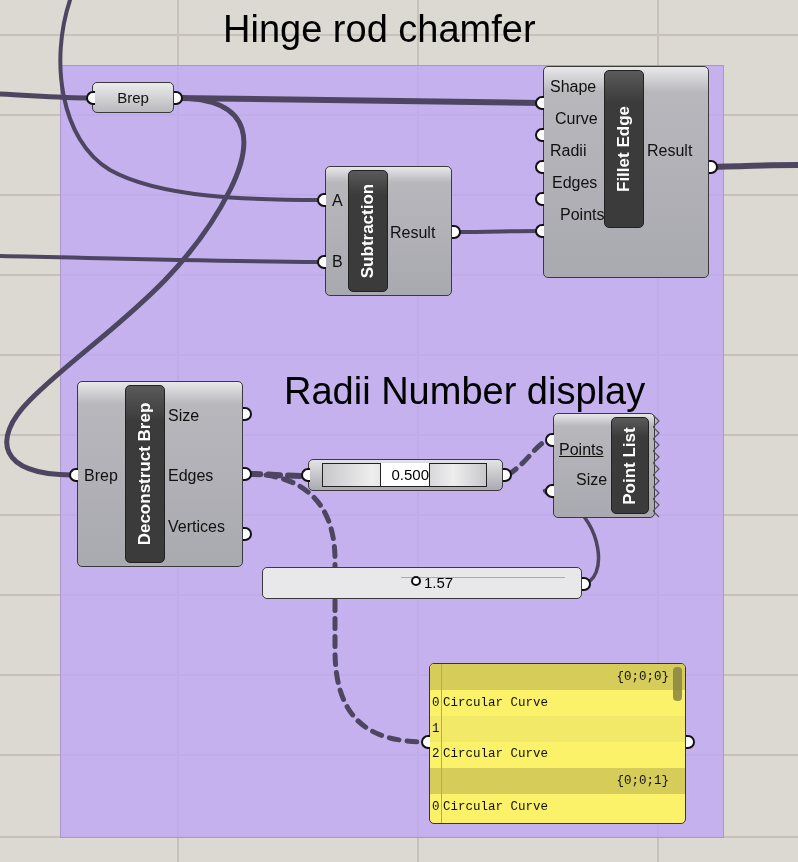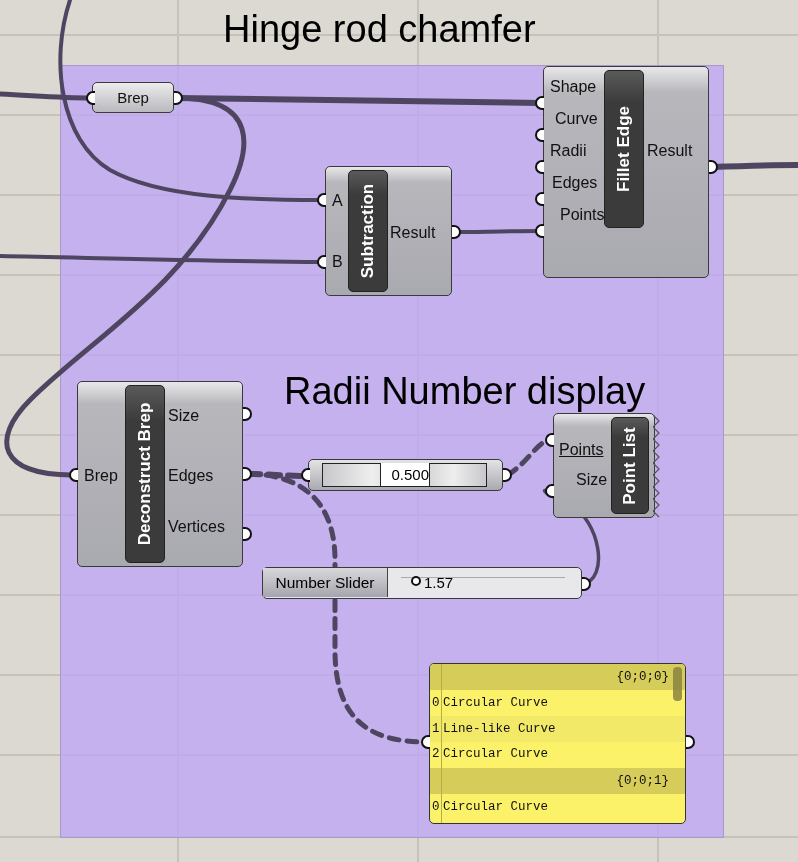--- a/index.html
+++ b/index.html
@@ -129,36 +129,34 @@
     <span>Point List</span>
   </div>
 </div>
 <svg style="position:absolute; left:653px; top:413px; width:10px; height:105px;">
   <polyline points="0,2 6,8 0,14 6,20 0,26 6,32 0,38 6,44 0,50 6,56 0,62 6,68 0,74 6,80 0,86 6,92 0,98 6,104" fill="none" stroke="#555" stroke-width="1.2"></polyline>
 </svg>
 <div class="grip in" style="left:545px; top:433px;"></div>
 <div class="grip in" style="left:545px; top:484px;"></div>
 
 <div class="node" style="left:262px; top:567px; width:320px; height:32px; background:#e8e8ea;">
-  <div style="position:absolute; left:0; top:0; width:124px; height:29px; background:linear-gradient(#d8d8dc,#a5a5ad); border-right:1.5px solid #444; font-size:15.5px; line-height:29px; text-align:center;">Number Slider</div>
   <div style="position:absolute; left:138px; top:9px; width:164px; height:1px; background:#aaa;"></div>
   <div style="position:absolute; left:148px; top:8px; width:10px; height:10px; border:2.5px solid #111; border-radius:50%; box-sizing:border-box; background:#fff;"></div>
   <div style="position:absolute; left:161px; top:6px; font-size:15px;">1.57</div>
 </div>
 <div class="grip out" style="left:582px; top:577px;"></div>
 
 <div class="panel">
   <div class="hdr" style="top:0;">{0;0;0}</div>
   <div class="row" style="top:26px;">
     <span class="idx">0</span>
     <span class="txt">Circular Curve</span>
   </div>
   <div class="row alt" style="top:52px;">
     <span class="idx">1</span>
-    <span class="txt">Line-like Curve</span>
   </div>
   <div class="row" style="top:77px;">
     <span class="idx">2</span>
     <span class="txt">Circular Curve</span>
   </div>
   <div class="hdr" style="top:104px;">{0;0;1}</div>
   <div class="row" style="top:130px;">
     <span class="idx">0</span>
     <span class="txt">Circular Curve</span>
   </div>

